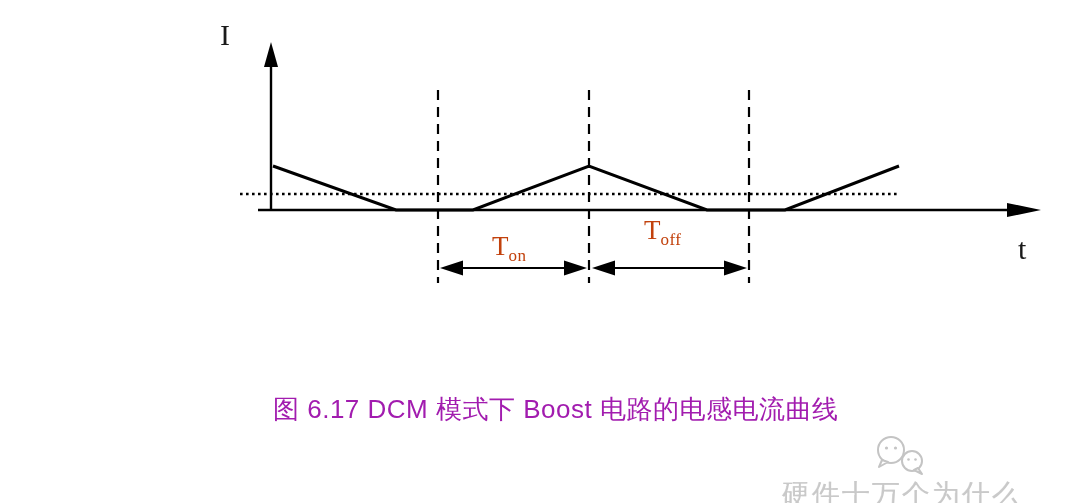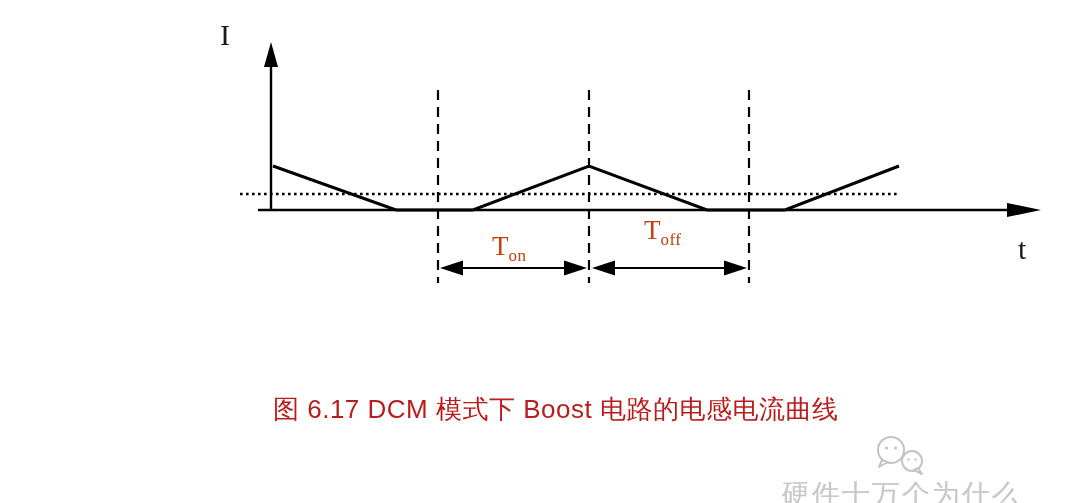--- a/index.html
+++ b/index.html
@@ -19,21 +19,21 @@
   .axis-label-t { left:1018px; top:232px; font-size:30px; color:#1a1a1a; }
   .curve-label  { left:74px;  top:160px; font-size:27px; color:#111111; letter-spacing:1px; }
 
   .t-label { font-size:27px; color:#c2410c; }
   .t-on-label  { left:492px; top:231px; }
   .t-off-label { left:644px; top:215px; }
   .t-label sub { font-size:17px; line-height:0; letter-spacing:0.5px; }
 
   .caption {
     left:273px; top:392px;
-    font-size:26px; color:#b91c1c;
+    font-size:26px; color:#a21caf;
     letter-spacing:0.5px;
     font-weight:500;
   }
 
   .watermark { left:778px; top:434px; display:flex; align-items:center;flex-direction:column; }
   .watermark-logo { width:56px; height:42px; flex:0 0 auto; }
   .watermark-text {
     font-size:28px;
     color:#c9c9c9;
     letter-spacing:2px;

